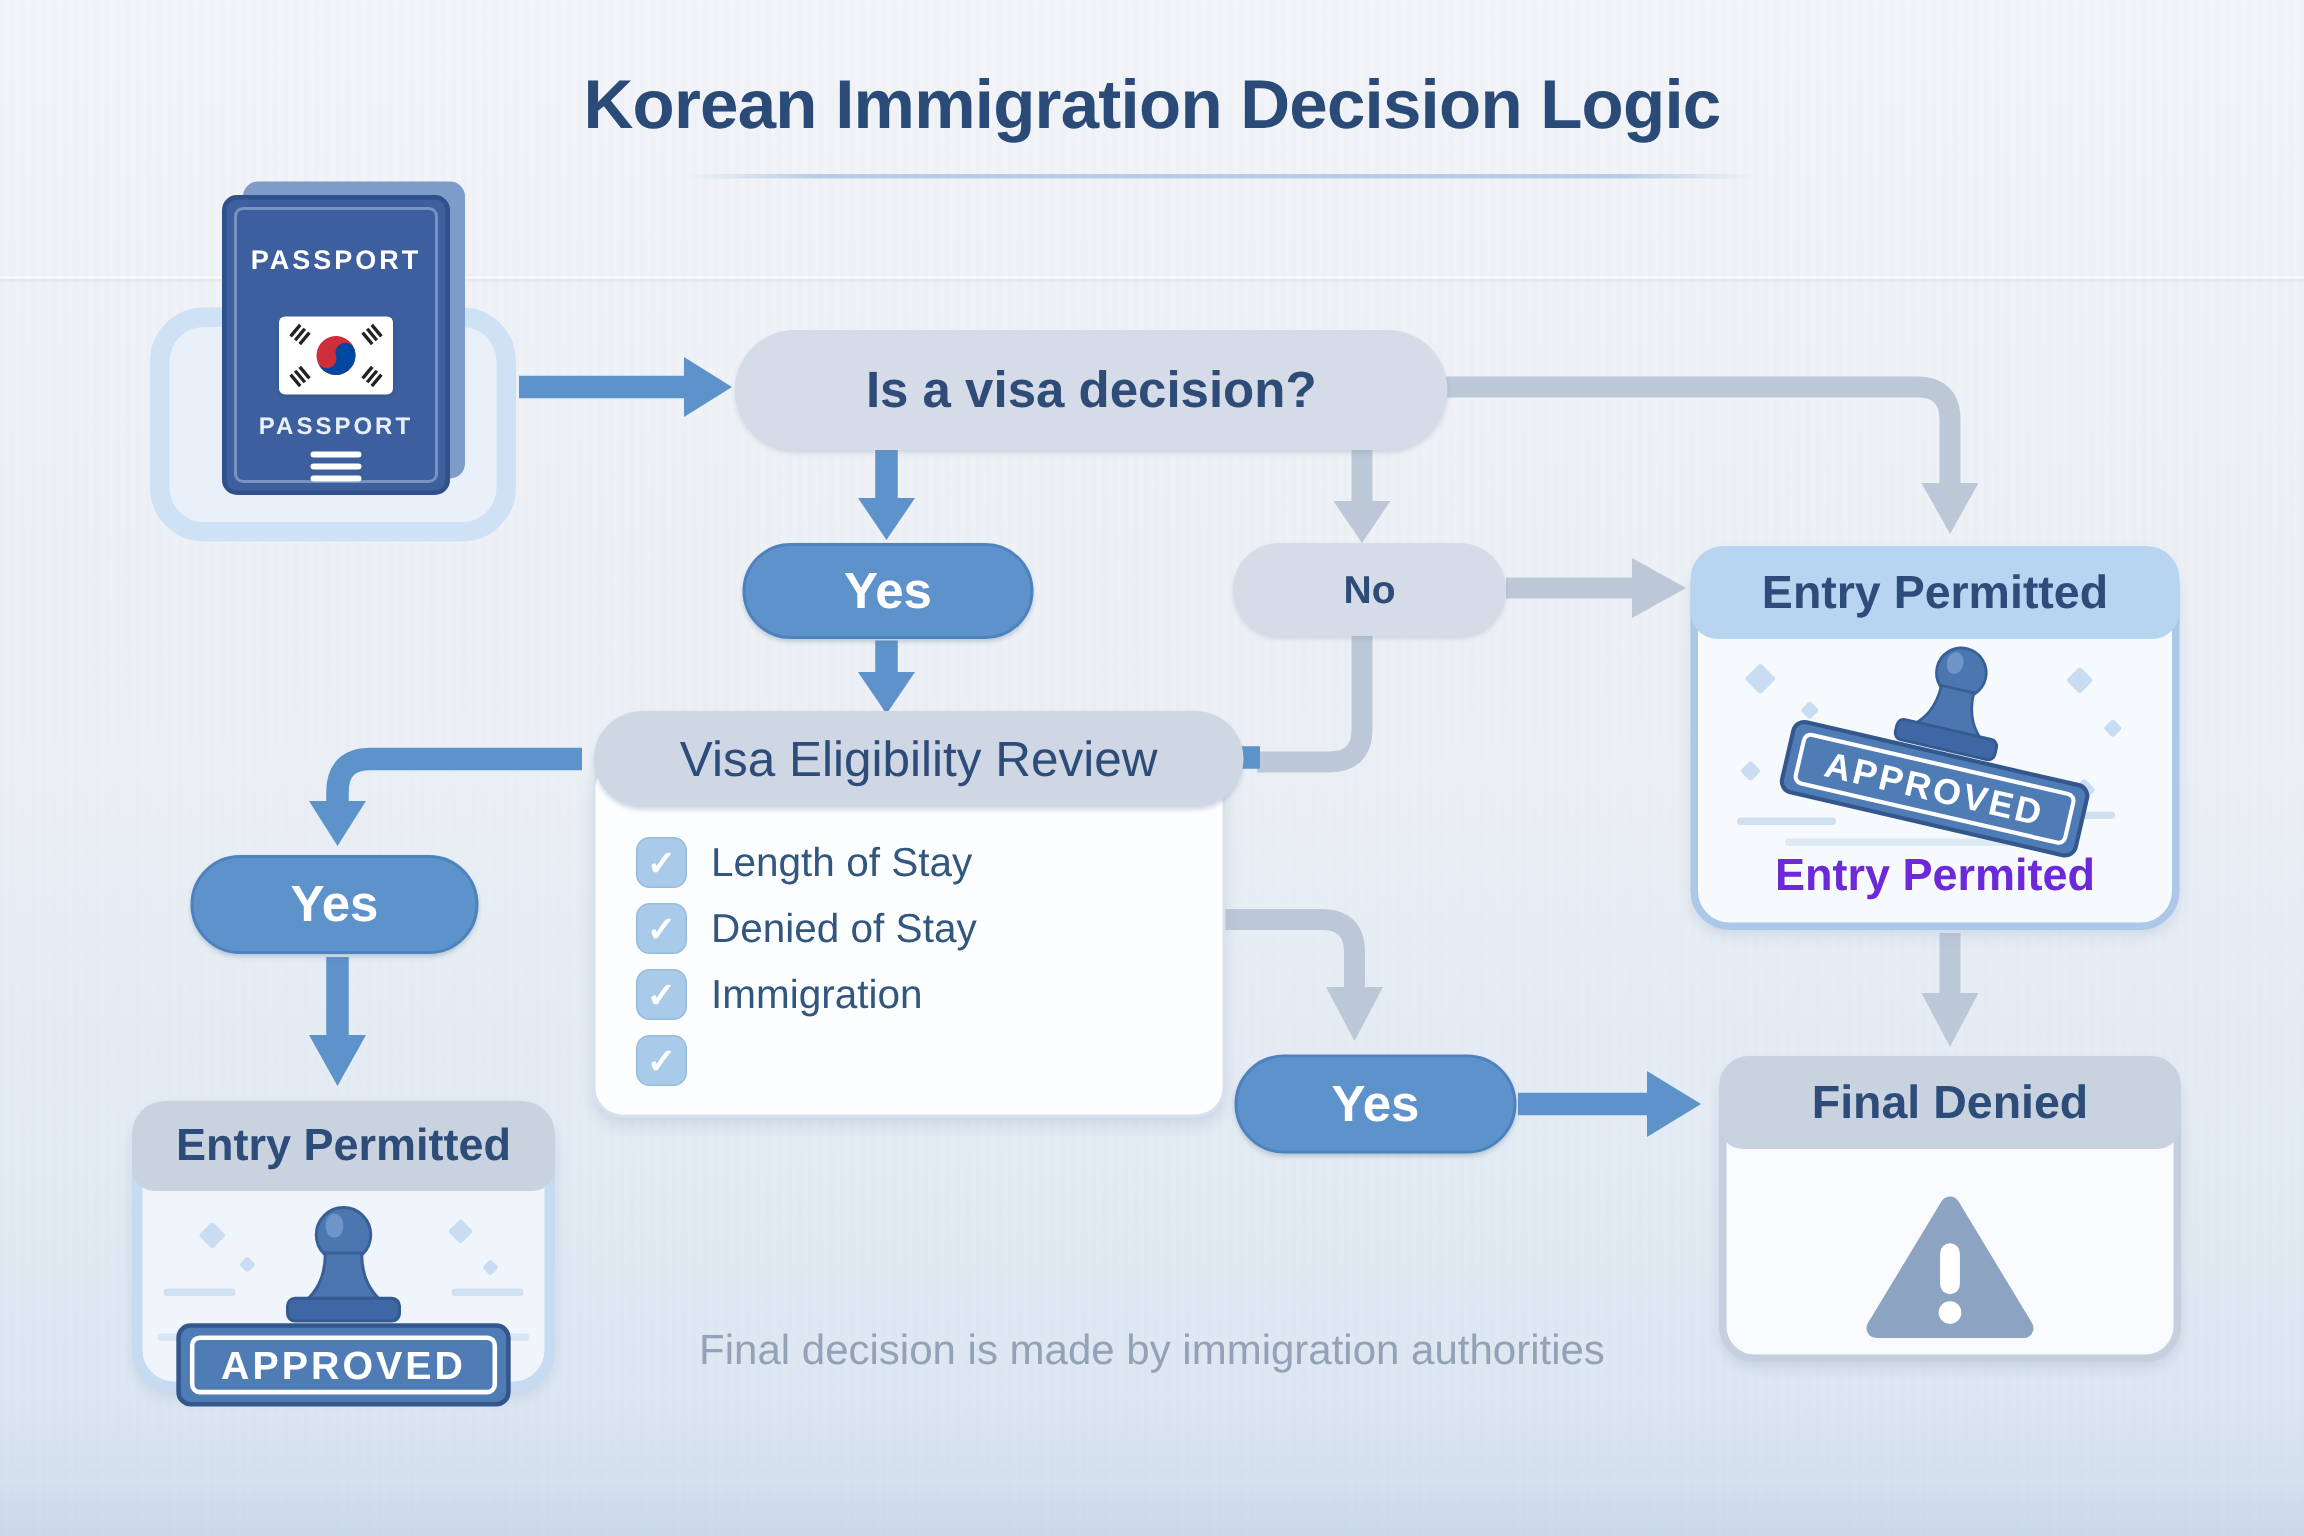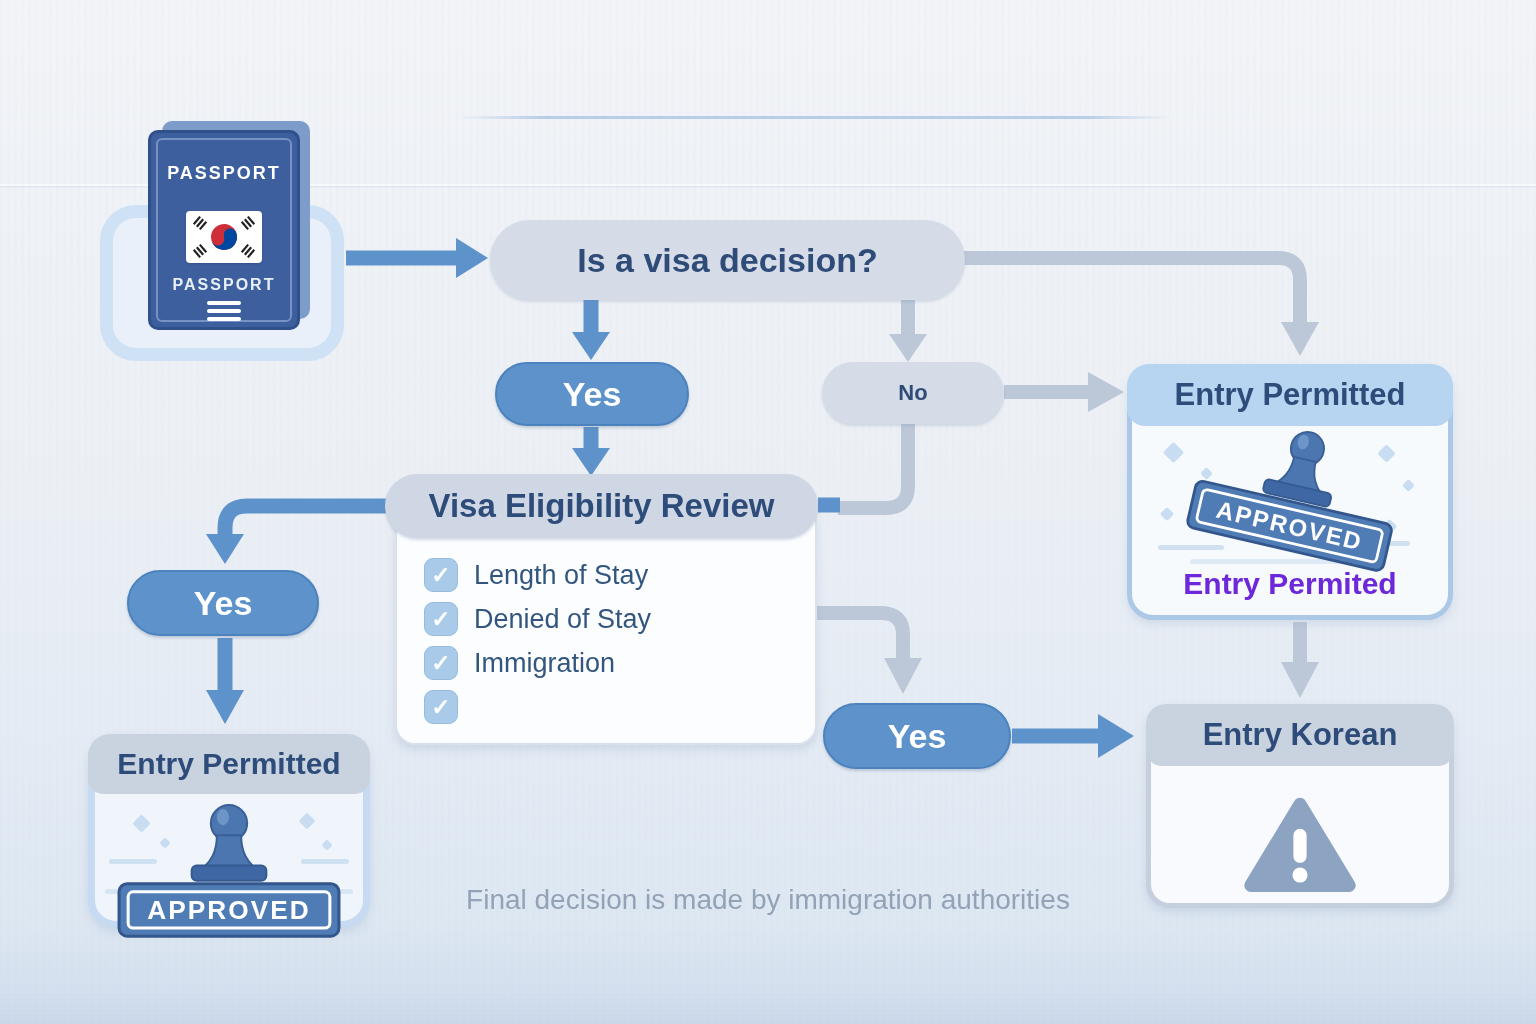--- a/index.html
+++ b/index.html
@@ -41,40 +41,40 @@
   
   .flow{position:absolute;inset:0;z-index:1;}
 
   
   .pill{position:absolute;z-index:2;display:flex;align-items:center;justify-content:center;
     font-weight:bold;border-radius:40px;box-sizing:border-box;}
   .pill-gray{background:#d5dbe7;color:#2f4c79;box-shadow:0 2px 3px rgba(120,140,170,.25);}
   .pill-blue{background:#5e92cb;color:#fff;border:2px solid #4c82be;box-shadow:0 2px 3px rgba(90,115,150,.3);text-align:right;}
   .q-pill{left:490px;top:220px;width:475px;height:80px;font-size:34px;}
   .yes-top{left:495px;top:362px;width:194px;height:64px;font-size:34px;}
-  .no-pill{left:822px;top:362px;width:182px;height:62px;font-size:22px;}
+  .no-pill{left:822px;top:362px;width:182px;height:62px;font-size:26px;}
   .yes-left{left:127px;top:570px;width:192px;height:66px;font-size:34px;}
   .yes-bottom{left:823px;top:703px;width:188px;height:66px;font-size:34px;}
 
   
   .card{position:absolute;z-index:2;box-sizing:border-box;}
   .card-header{position:absolute;display:flex;align-items:center;justify-content:center;
     font-weight:bold;color:#2e4c79;}
 
   .ep-right{left:1127px;top:364px;width:326px;height:256px;background:#f6fafd;
     border:5px solid #abc8e7;border-radius:26px;box-shadow:0 4px 8px rgba(140,165,200,.25);}
   .ep-right .card-header{top:-5px;left:-5px;right:-5px;height:62px;background:#b7d4f0;
     border-radius:22px 22px 18px 18px;font-size:31px;}
   .ep-right .caption{position:absolute;bottom:14px;left:0;right:0;text-align:center;
     font-size:30px;font-weight:bold;color:#6d28d9;}
   .stamp-tilt{position:absolute;left:58px;top:58px;width:212px;transform:rotate(13deg);}
 
-  .review-header{position:absolute;z-index:3;left:385px;top:474px;width:433px;height:64px;
+  .review-header{position:absolute;z-index:3;left:396px;top:474px;width:433px;height:64px;
     background:#d0d7e4;border-radius:32px;display:flex;align-items:center;justify-content:center;
-    font-size:33px;font-weight:bold;color:#2e4c79;box-shadow:0 2px 3px rgba(120,140,170,.3);}
+    font-size:33px;font-weight:normal;color:#2e4c79;box-shadow:0 2px 3px rgba(120,140,170,.3);}
   .review-body{left:395px;top:505px;width:422px;height:240px;background:#fcfdff;
     border:2px solid #d9e1ec;border-radius:20px;box-shadow:0 5px 9px rgba(145,165,195,.28);
     padding:50px 0 0 27px;}
   .check-row{display:flex;align-items:center;gap:16px;height:36px;margin-bottom:8px;}
   .checkbox{width:34px;height:34px;border-radius:9px;background:#a9cbe9;border:1px solid #95bcde;
     display:flex;align-items:center;justify-content:center;color:#fff;font-size:23px;font-weight:bold;box-sizing:border-box;}
   .check-label{font-size:27px;color:#33567f;font-weight:500;}
 
   .ep-left{left:88px;top:734px;width:282px;height:194px;background:#eff5fb;
     border:7px solid #c6dbf1;border-radius:28px;box-shadow:0 4px 8px rgba(140,165,200,.25);}
@@ -96,20 +96,21 @@
   .footer{position:absolute;top:884px;left:0;right:0;text-align:center;
     font-size:28px;color:#93a2b6;}
 </style>
 </head>
 <body>
 
 <div class="canvas">
 
   <div class="seam" style="top:184px"></div>
 
+  <div class="title">Korean Immigration Decision Logic</div>
   <div class="title-underline"></div>
 
   <svg class="flow" width="1536" height="1024" viewBox="0 0 1536 1024">
     <g stroke="#bcc8d8" stroke-width="14" fill="none">
       <path d="M908,298 V336"></path>
       <path d="M963,258 H1278 Q1300,258 1300,280 V324"></path>
       <path d="M1004,392 H1088"></path>
       <path d="M908,424 V486 Q908,508 886,508 H838"></path>
       <path d="M816,613 H881 Q903,613 903,635 V660"></path>
       <path d="M1300,622 V664"></path>
@@ -250,21 +251,21 @@
         <path d="M103,34 C103,52 96,60 90,66 L140,66 C134,60 127,52 127,34 Z" fill="#4b76b0" stroke="#3a5f96" stroke-width="2"></path>
         <rect x="78" y="64" width="74" height="15" rx="5" fill="#3f67a4" stroke="#355a90" stroke-width="2"></rect>
         <rect x="6" y="82" width="218" height="52" rx="8" fill="#4f7cb5" stroke="#33568c" stroke-width="3"></rect>
         <rect x="15" y="90" width="200" height="36" rx="5" fill="none" stroke="#ffffff" stroke-width="3"></rect>
         <text x="115" y="117" text-anchor="middle" font-family="Liberation Sans, sans-serif" font-size="26" font-weight="bold" letter-spacing="2" fill="#ffffff">APPROVED</text>
       </svg>
     </div>
   </div>
 
   <div class="card denied">
-    <div class="card-header">Entry Korean</div>
+    <div class="card-header">Final Denied</div>
     <div class="warn-wrap">
       <svg width="118" height="100" viewBox="0 0 120 106">
         <polygon points="60,12 112,98 8,98" fill="#8da3c2" stroke="#8da3c2" stroke-width="14" stroke-linejoin="round"></polygon>
         <rect x="53" y="38" width="14" height="36" rx="7" fill="#ffffff"></rect>
         <circle cx="60" cy="87" r="8" fill="#ffffff"></circle>
       </svg>
     </div>
   </div>
 
   <div class="footer">Final decision is made by immigration authorities</div>

